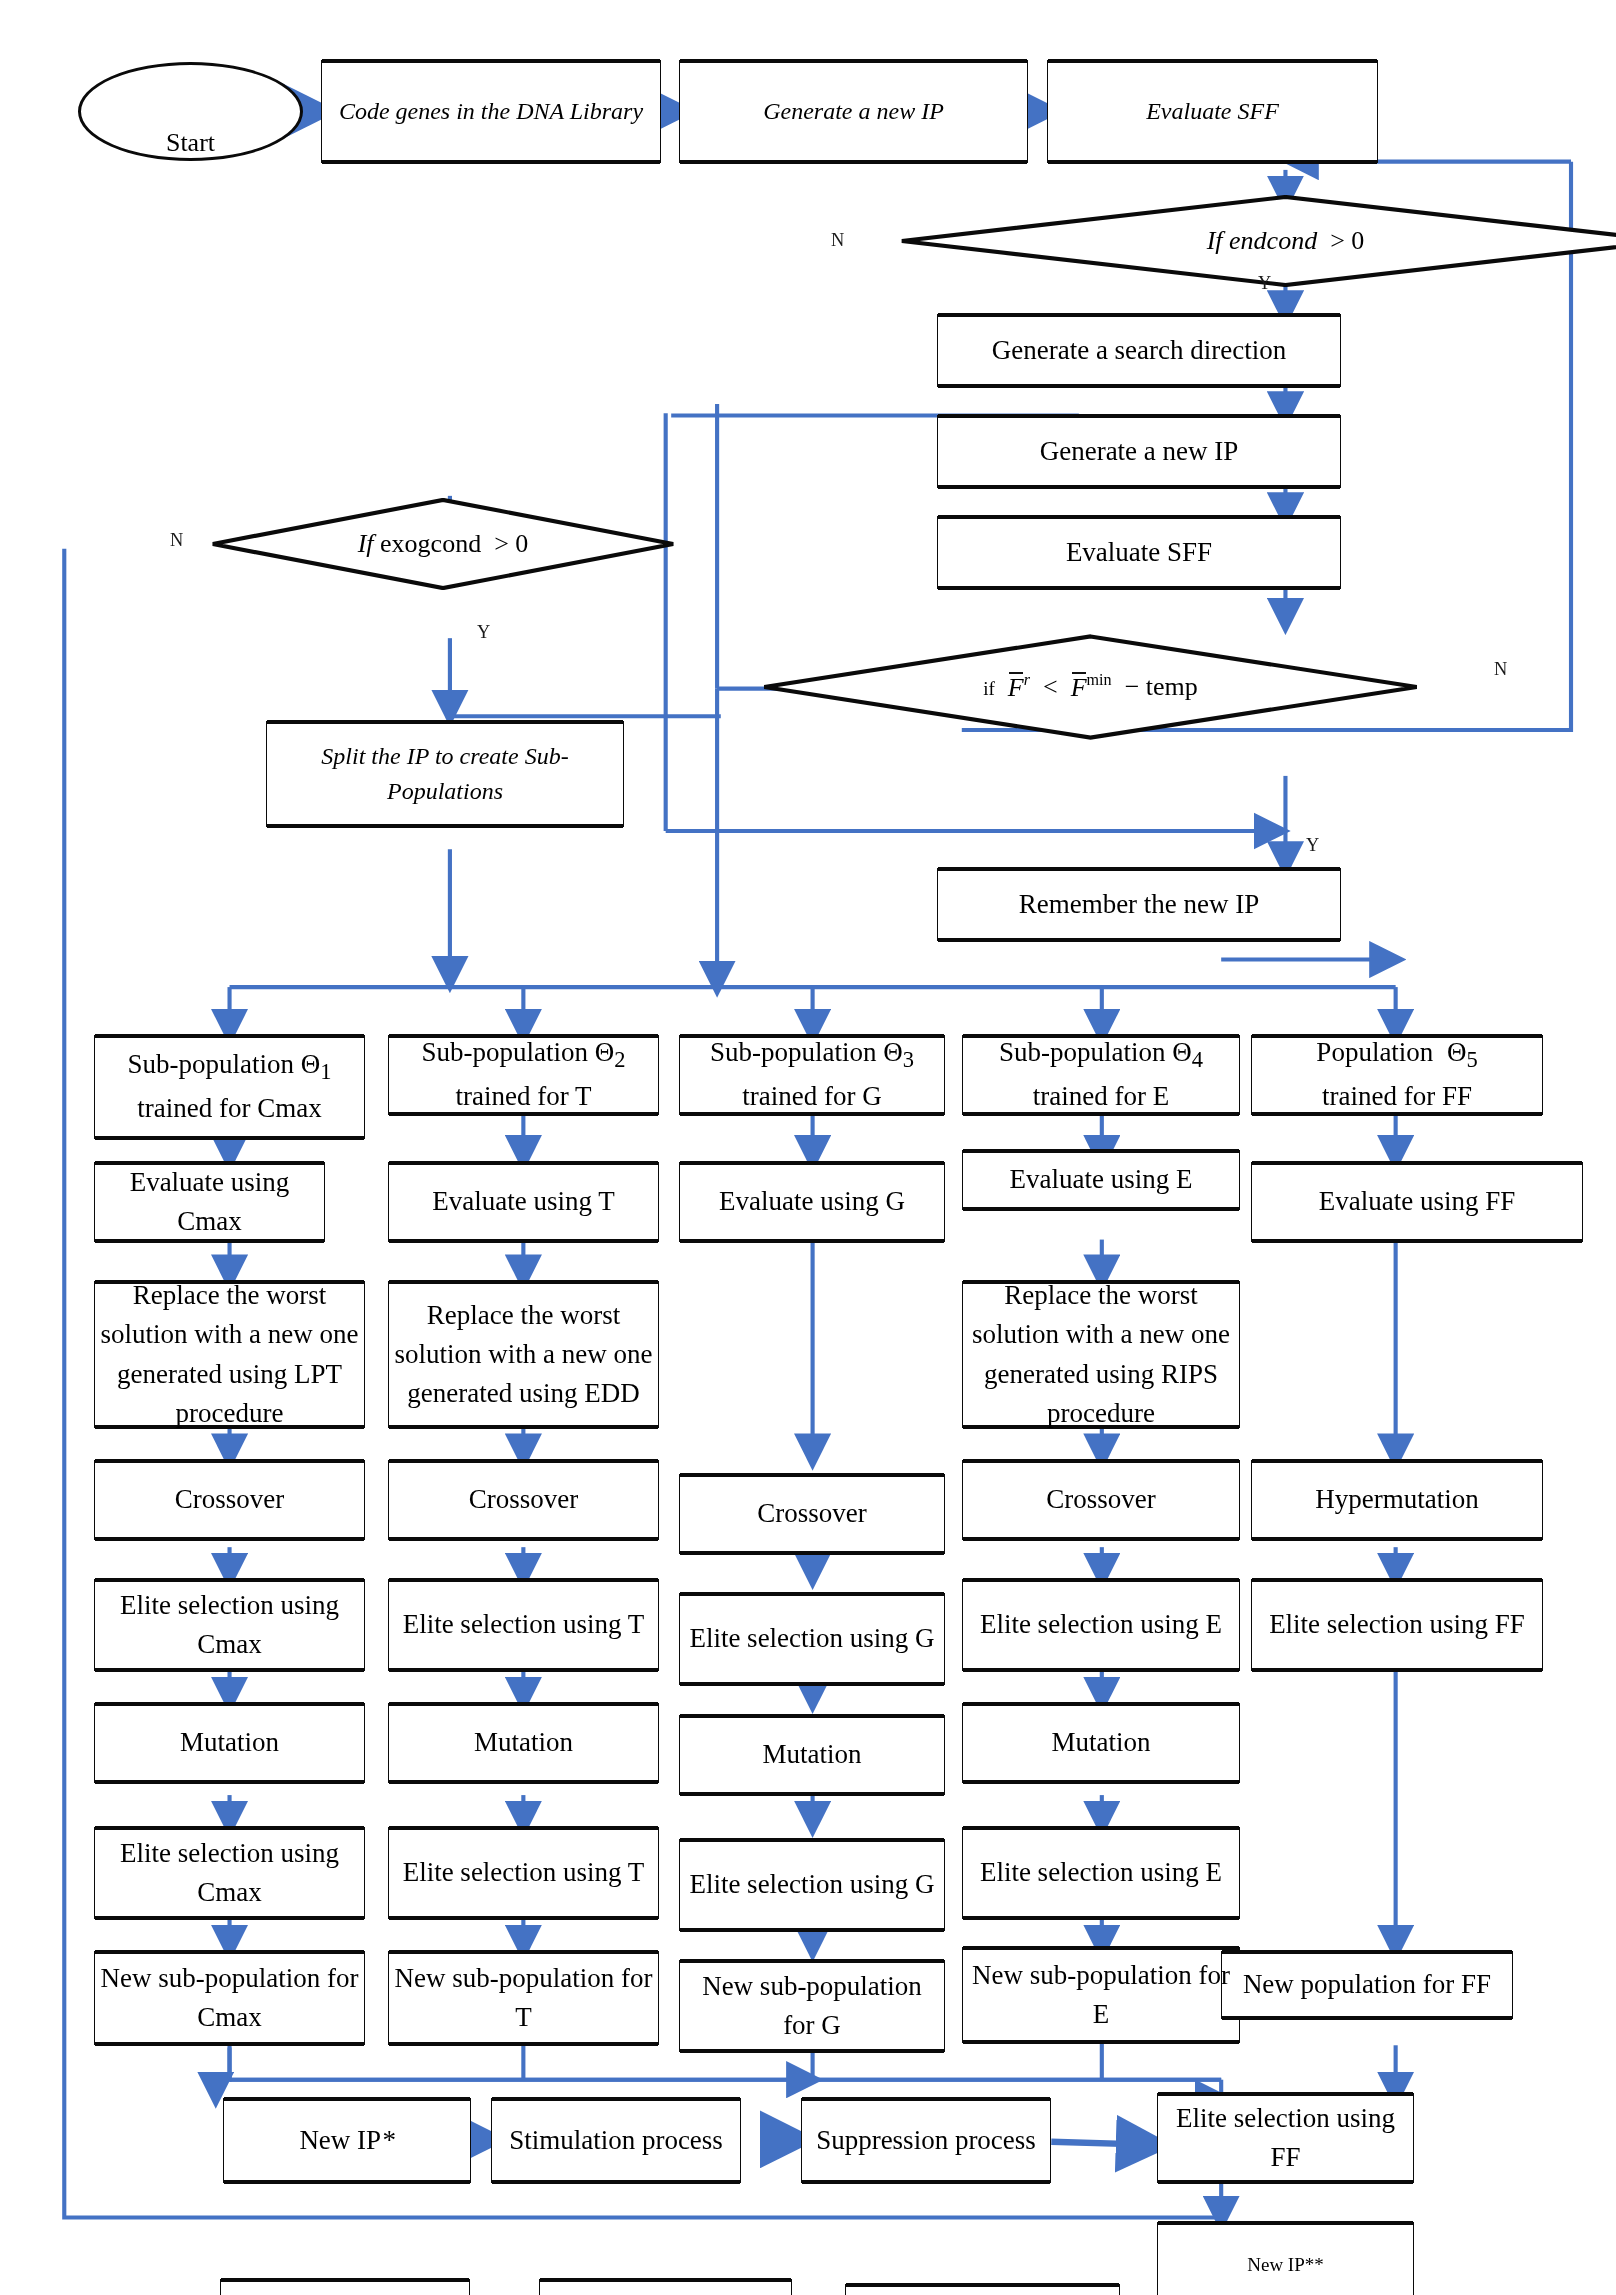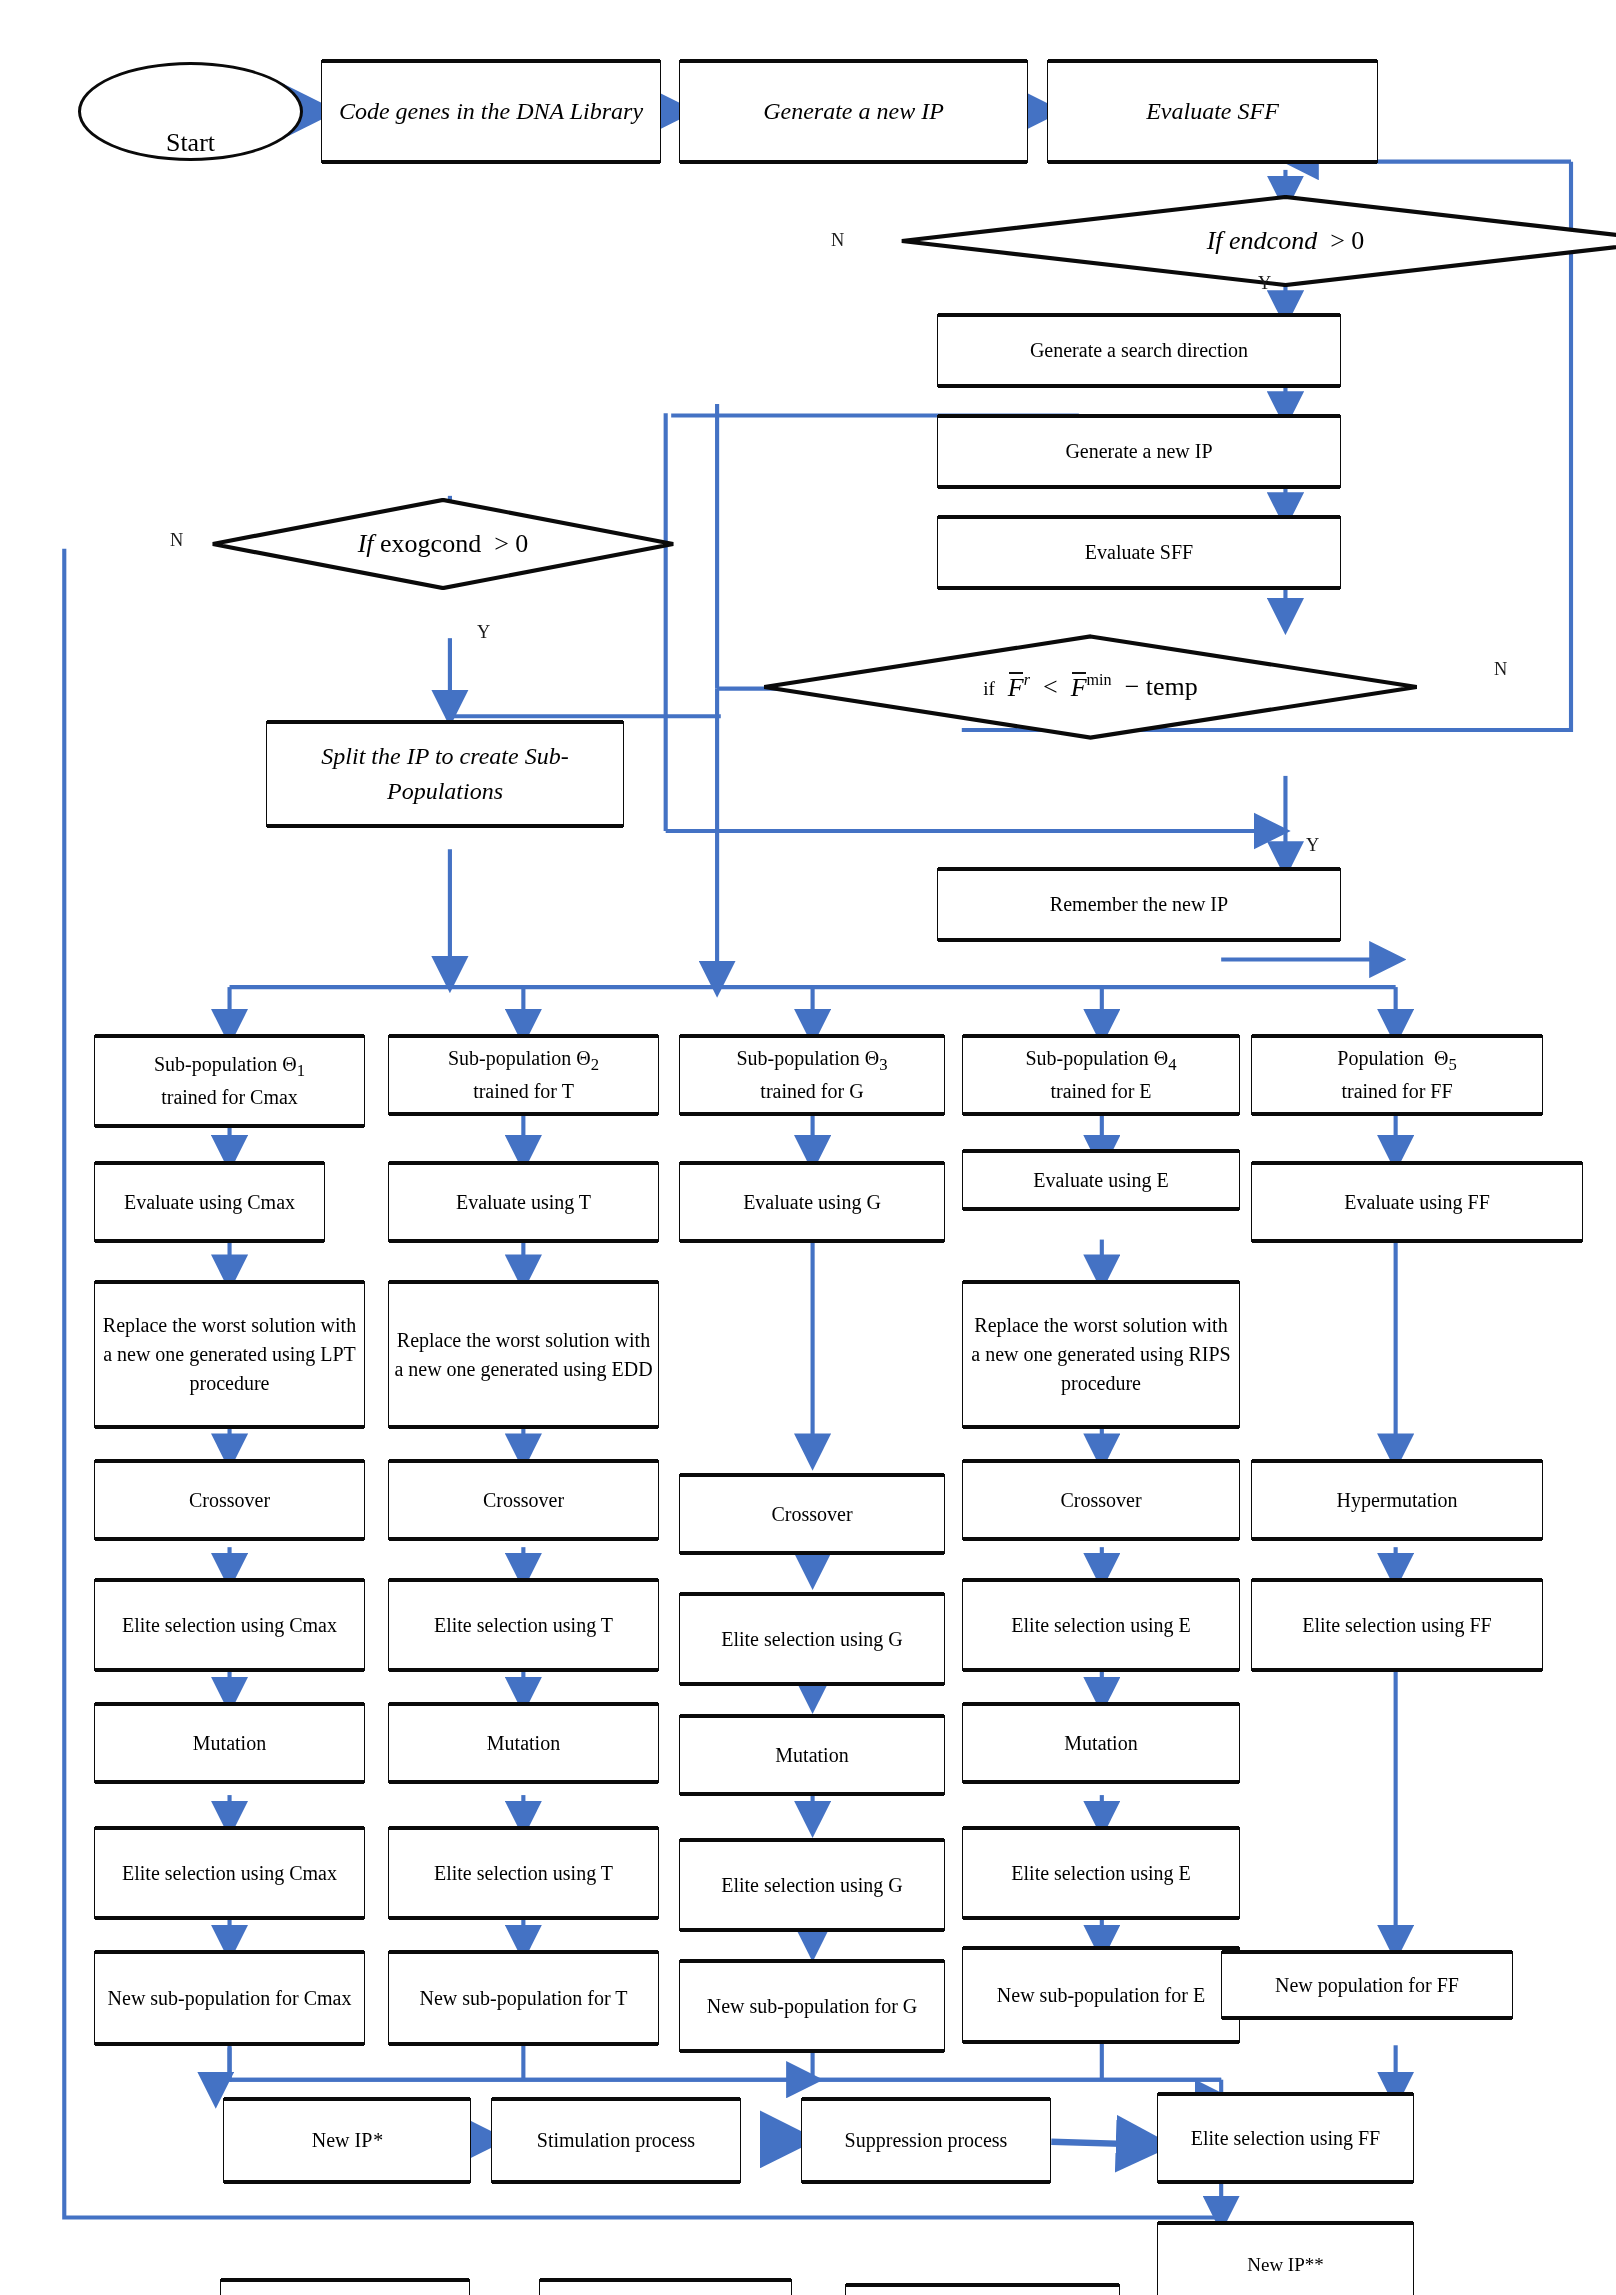--- a/index.html
+++ b/index.html
@@ -9,21 +9,21 @@
   .node{position:absolute;box-sizing:border-box;display:flex;align-items:center;justify-content:center;text-align:center;}
   .proc{border:1.8px solid #0a0a0a;background:#fff;}
   .proc::before{content:"";position:absolute;left:0;right:0;top:-1.8px;height:4.1px;background:#0a0a0a;}
   .proc::after{content:"";position:absolute;left:0;right:0;bottom:-1.8px;height:4.1px;background:#0a0a0a;}
   .proc .tx{position:relative;z-index:2;padding:0 4.6px;line-height:1.45;}
   .term{border:3.2px solid #0a0a0a;border-radius:50%;background:#fff;align-items:flex-end;}
   .dec{background:transparent;}
   .dec .dtx{position:relative;z-index:3;}
   .lbl{position:absolute;font-size:18.4px;color:#1a1a1a;font-family:"Liberation Serif",serif;}
   .f26{font-size:19px;}
-  .f30{font-size:20px;}
+  .f30{font-size:27px;}
   .f34{font-size:24px;font-style:italic;}
   .f38{font-size:26px;}
   .ital{font-style:italic;}
   .ovl{position:absolute;display:block;}
   .frm{position:relative;display:inline-block;vertical-align:middle;}
   .bar{position:absolute;left:0.9px;right:0.9px;top:-0.9px;height:1.4px;background:#111;}
   .sup{font-size:0.62em;vertical-align:super;}
 </style>
 </head>
 <body>
@@ -208,21 +208,21 @@
       <span class="ital">If</span>&nbsp;<span>exogcond</span>&nbsp;&nbsp;<span>&gt;</span>&nbsp;<span>0</span>
     </span>
   </div>
   <div class="lbl" style="left:170px;top:530px;">N</div>
   <div class="lbl" style="left:477px;top:622px;">Y</div>
 
   <div class="node proc" style="left:266px;top:721px;width:358px;height:106px;">
     <span class="tx f34">Split the IP to create Sub-Populations</span>
   </div>
 
-  <div class="node proc" style="left:94px;top:1035px;width:271px;height:92px;">
+  <div class="node proc" style="left:94px;top:1035px;width:271px;height:104px;">
     <span class="tx f30">
       <span>Sub-population</span> <span>Θ</span><sub>1</sub><br><span>trained for Cmax</span>
     </span>
   </div>
   <div class="node proc" style="left:94px;top:1162px;width:231px;height:80px;">
     <span class="tx f30">Evaluate using Cmax</span>
   </div>
   <div class="node proc" style="left:94px;top:1281px;width:271px;height:147px;">
     <span class="tx f30">Replace the worst solution with a new one generated using LPT procedure</span>
   </div>

